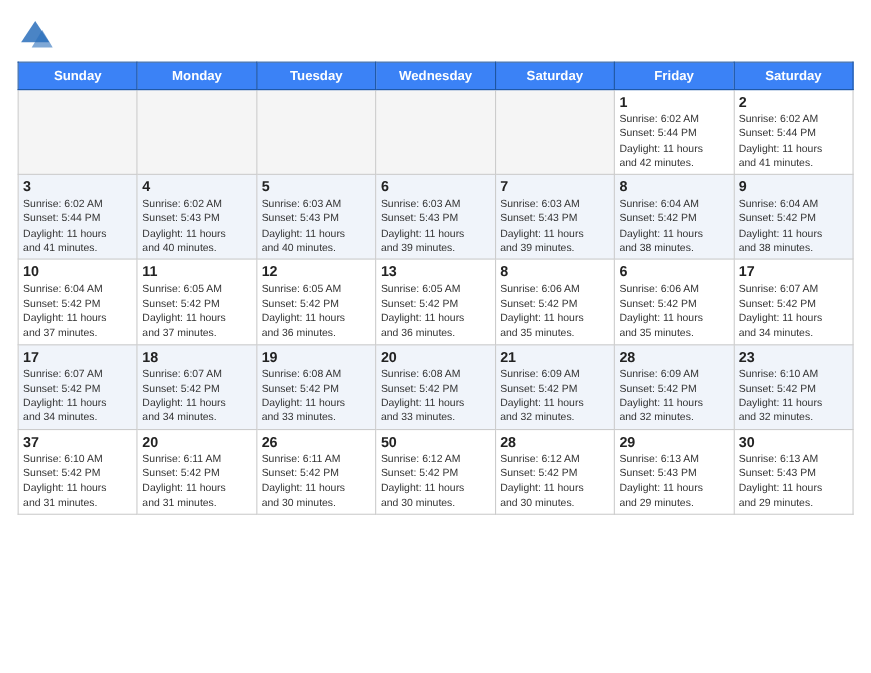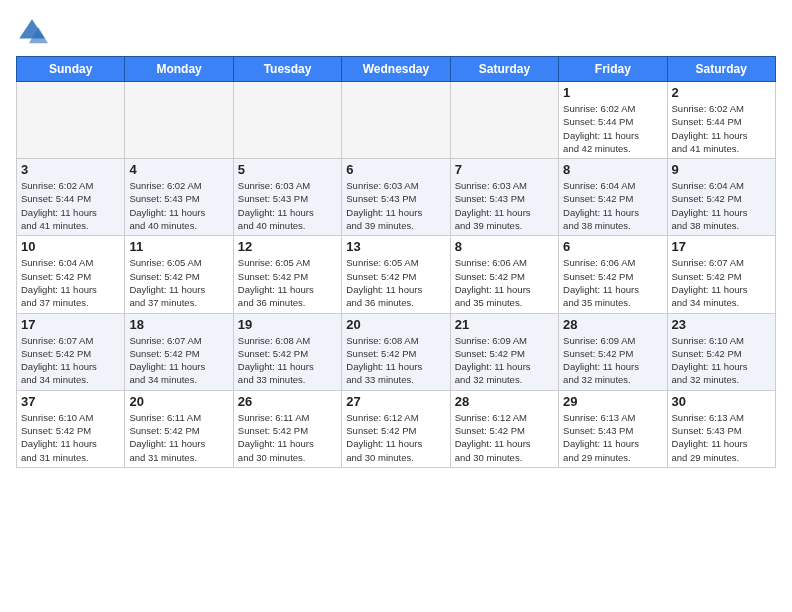--- a/index.html
+++ b/index.html
@@ -317,21 +317,21 @@
 and 31 minutes.</div>
           </td>
           <td>
             <span class="day-number">26</span>
             <div class="day-info" style="white-space: pre-line;">Sunrise: 6:11 AM
 Sunset: 5:42 PM
 Daylight: 11 hours
 and 30 minutes.</div>
           </td>
           <td>
-            <span class="day-number">27</span>
+            <span class="day-number">50</span>
             <div class="day-info" style="white-space: pre-line;">Sunrise: 6:12 AM
 Sunset: 5:42 PM
 Daylight: 11 hours
 and 30 minutes.</div>
           </td>
           <td>
             <span class="day-number">28</span>
             <div class="day-info" style="white-space: pre-line;">Sunrise: 6:12 AM
 Sunset: 5:42 PM
 Daylight: 11 hours

